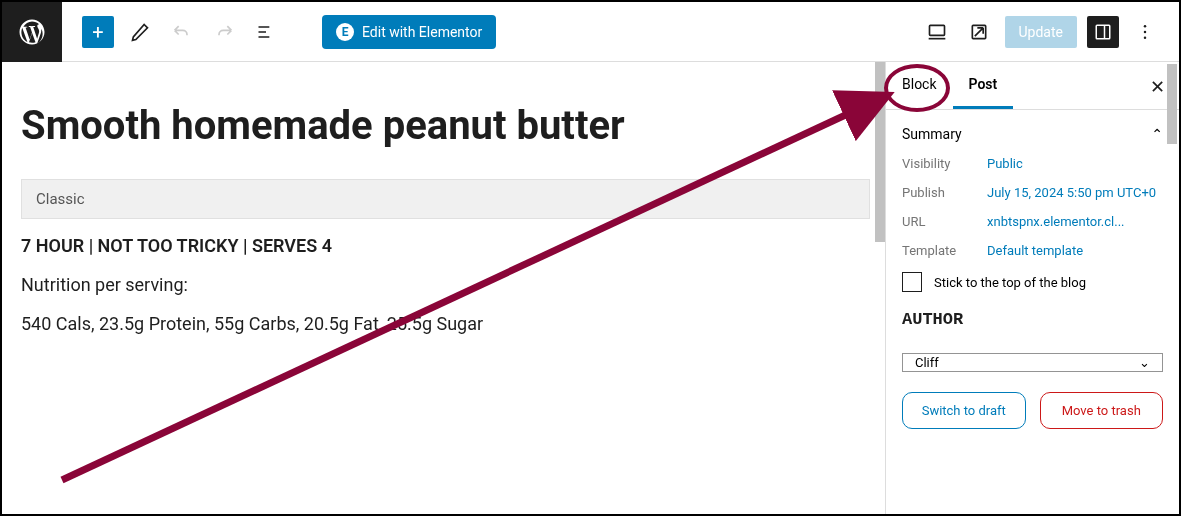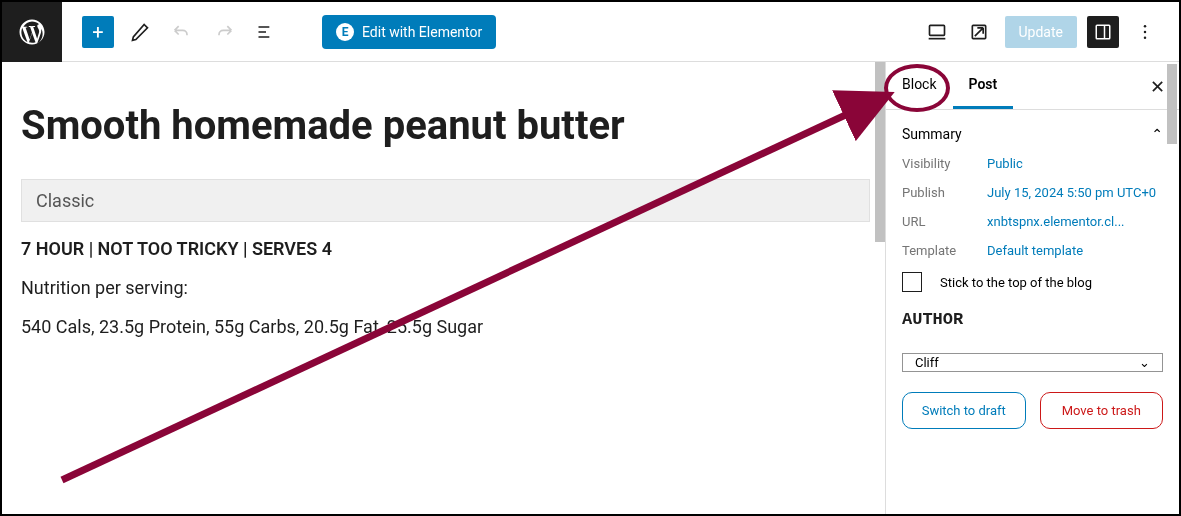--- a/index.html
+++ b/index.html
@@ -13,36 +13,36 @@
 .tb-icon.disabled { color: #ccc; }
 .elementor-btn { margin-left: 30px; background: #007cba; color: #fff; padding: 8px 14px; border-radius: 4px; display: flex; align-items: center; gap: 8px; font-size: 14px; cursor: pointer; }
 .elementor-btn .e-icon { width: 18px; height: 18px; background: #fff; border-radius: 50%; display: flex; align-items: center; justify-content: center; color: #007cba; font-weight: bold; font-size: 12px; }
 .tb-right { margin-left: auto; display: flex; align-items: center; gap: 10px; padding-right: 18px; }
 .update-btn { background: #b0d5e8; color: #fff; padding: 8px 14px; border-radius: 2px; font-size: 14px; cursor: pointer; }
 .sidebar-toggle { width: 32px; height: 32px; background: #1e1e1e; color: #fff; display: flex; align-items: center; justify-content: center; border-radius: 2px; cursor: pointer; }
 .main { display: flex; height: calc(100% - 60px); }
 .content { flex: 1; padding: 40px 15px 20px 15px; position: relative; overflow: hidden; }
 .content-inner { margin-left: 4px; }
 .title { font-size: 40px; font-weight: 700; color: #1e1e1e; margin-bottom: 30px; }
-.classic-block { background: #f0f0f0; border: 1px solid #e0e0e0; padding: 10px 14px; font-size: 18px; color: #555; margin-bottom: 16px; }
+.classic-block { background: #f0f0f0; border: 1px solid #e0e0e0; padding: 10px 14px; font-size: 15px; color: #555; margin-bottom: 16px; }
 .body-line { font-size: 18px; color: #1e1e1e; margin: 14px 0; font-weight: 600; }
 .body-text { font-size: 18px; color: #1e1e1e; margin: 18px 0; }
 .scroll-hint { position: absolute; right: 0; top: 0; width: 10px; height: 180px; background: #c1c1c1; }
 .sidebar { width: 294px; border-left: 1px solid #ddd; display: flex; flex-direction: column; font-size: 13px; position: relative; }
 .tabs { display: flex; border-bottom: 1px solid #ddd; position: relative; }
 .tab { padding: 14px 16px; font-size: 14px; cursor: pointer; }
 .tab.active { font-weight: 600; border-bottom: 3px solid #007cba; }
 .close-sidebar { position: absolute; right: 14px; top: 14px; font-size: 18px; cursor: pointer; color: #1e1e1e; }
 .panel { padding: 16px 16px 20px 16px; }
 .panel-header { display: flex; justify-content: space-between; align-items: center; font-size: 14px; cursor: pointer; }
 .panel-header .chev { font-size: 14px; }
 .row { display: flex; margin: 14px 0; font-size: 13px; }
 .row .label { width: 85px; color: #757575; }
 .row .value { color: #007cba; cursor: pointer; flex: 1; }
-.checkbox-row { display: flex; align-items: center; gap: 18px; margin: 14px 0 18px 0; }
+.checkbox-row { display: flex; align-items: center; gap: 12px; margin: 14px 0 18px 0; }
 .checkbox-row .box { width: 20px; height: 20px; border: 1px solid #1e1e1e; cursor: pointer; }
 .author-label { font-size: 17px; text-transform: uppercase; color: #1e1e1e; font-weight: 600; margin-bottom: 24px; font-family: Liberation Mono, monospace; }
 .select { border: 1px solid #949494; padding: 1px 12px; display: flex; justify-content: space-between; align-items: center; cursor: pointer; margin-bottom: 20px; }
 .action-row { display: flex; gap: 14px; }
 .action-btn { flex: 1; text-align: center; padding: 10px 0; border: 1px solid #007cba; color: #007cba; font-size: 13px; cursor: pointer; border-radius: 10px; }
 .action-btn.danger { border-color: #cc1818; color: #cc1818; }
 .annot-circle { position: absolute; width: 66px; height: 48px; border: 4px solid #8a0538; border-radius: 50%; top: 62px; left: 882px; pointer-events: none; z-index: 10; }
 .annot-arrow { position: absolute; top: 0; left: 0; pointer-events: none; z-index: 9; }
 .outer-scroll { position: absolute; right: 2px; top: 62px; width: 10px; height: 80px; background: #c1c1c1; }
 </style>

